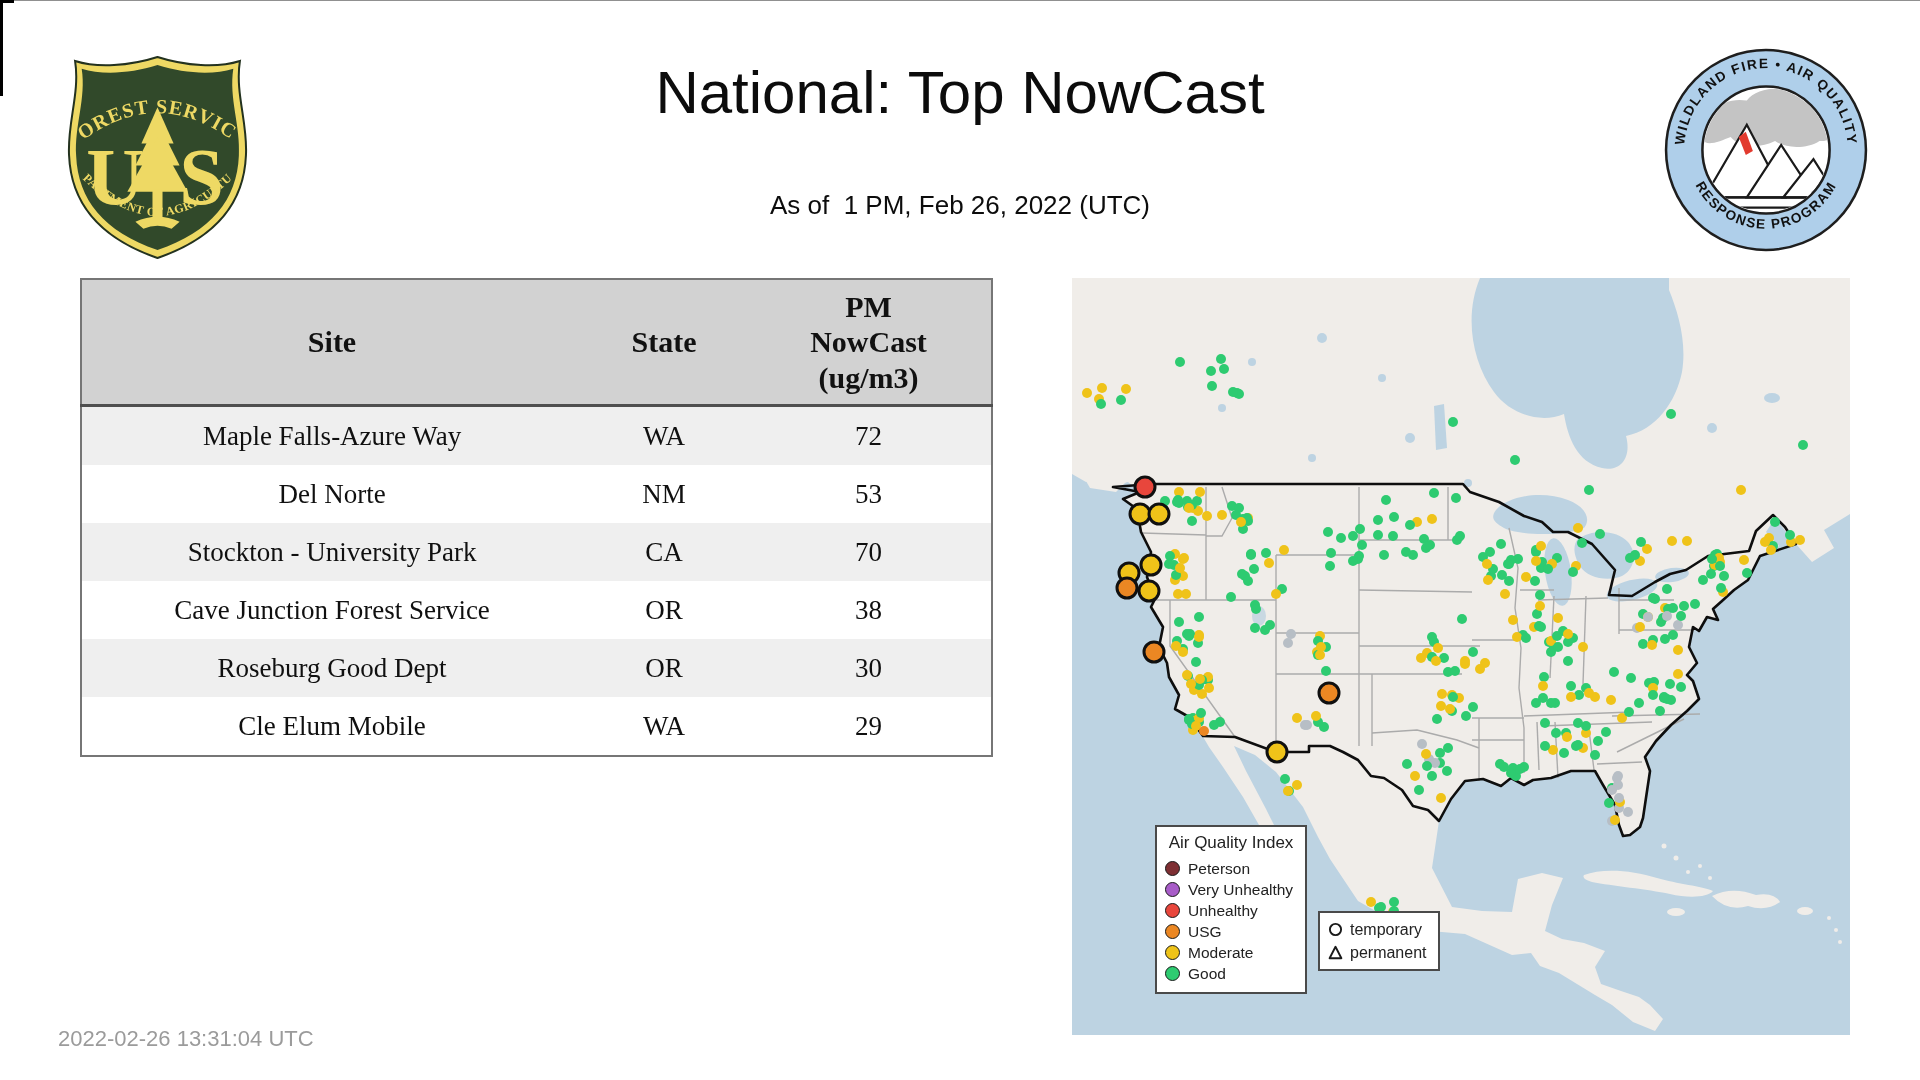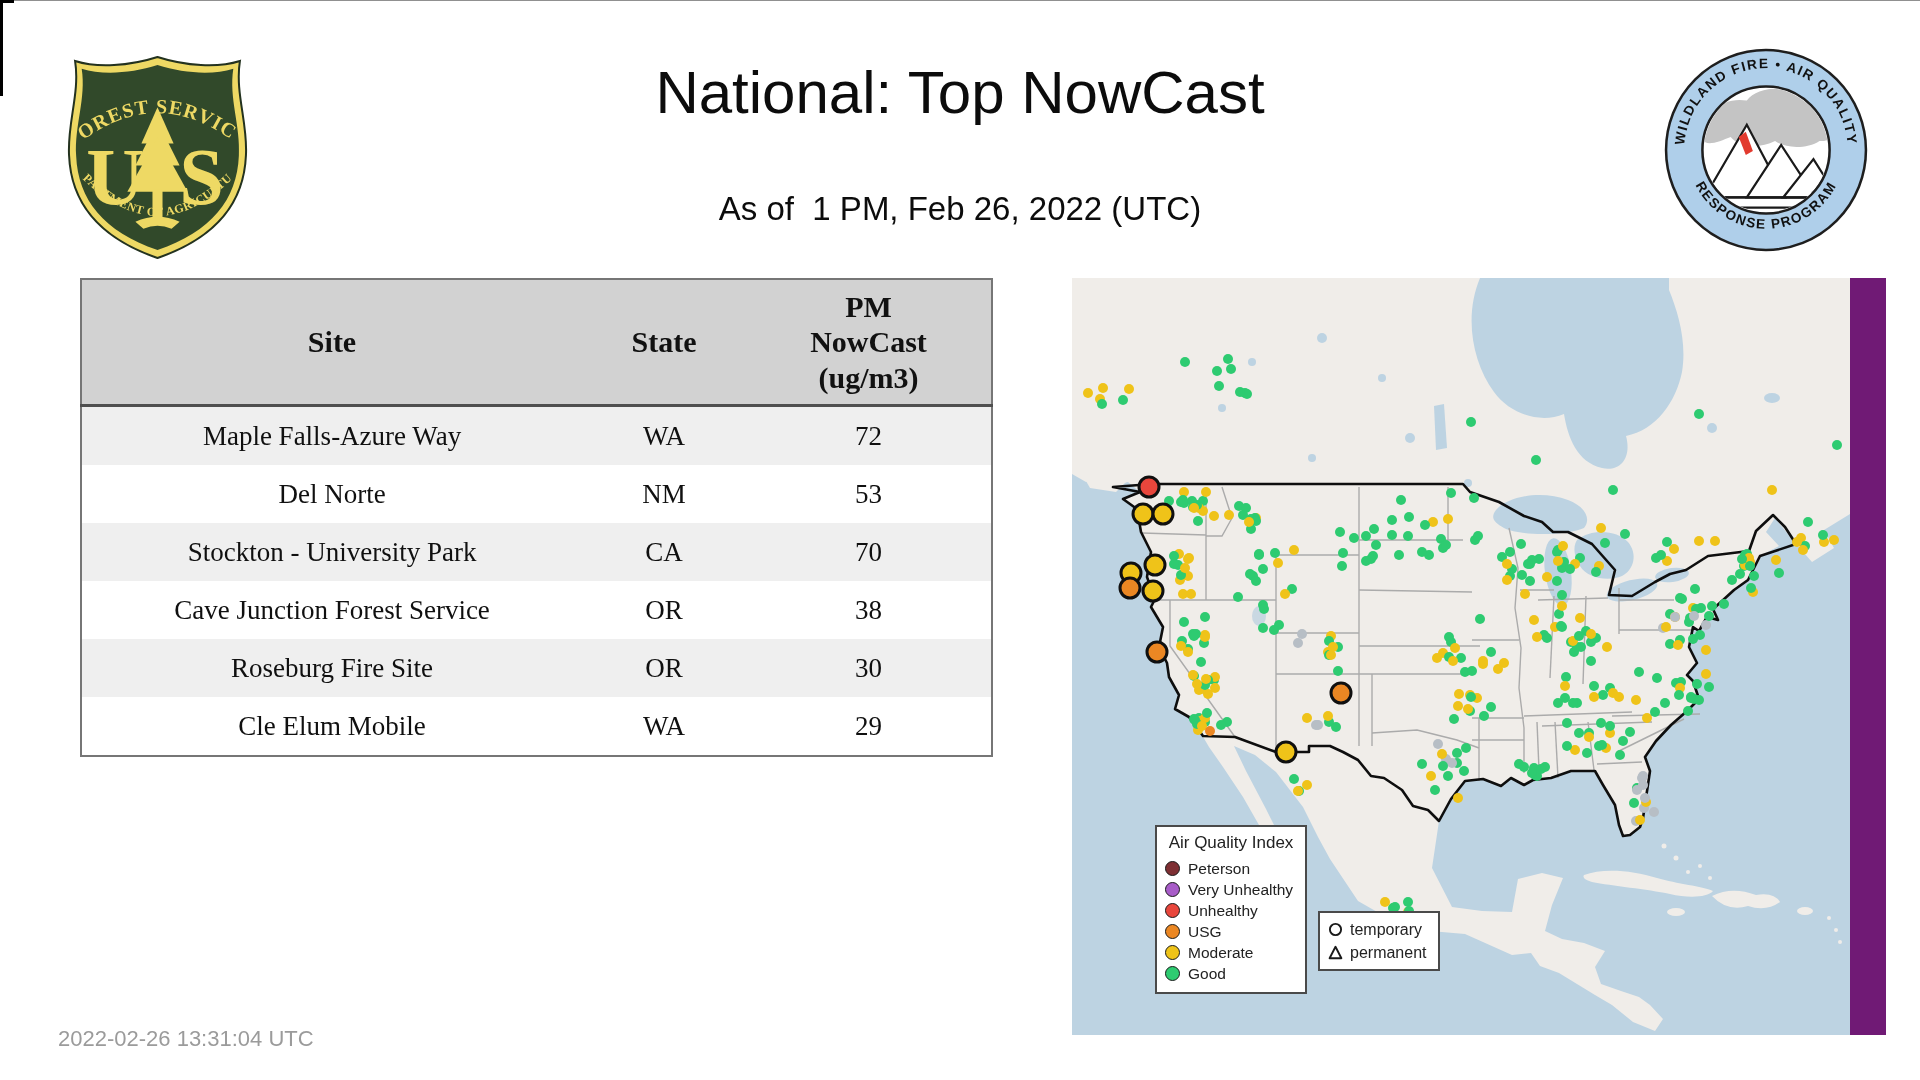--- a/index.html
+++ b/index.html
@@ -8,42 +8,42 @@
   .edge-top{position:absolute;left:0;top:0;width:1920px;height:1px;background:#909090;}
   .edge-left{position:absolute;left:0;top:0;width:3px;height:96px;background:#000;}
   .edge-corner{position:absolute;left:0;top:0;width:14px;height:3px;background:#000;}
 
   
   .fs-logo{position:absolute;left:55px;top:50px;width:205px;height:215px;}
   .wf-logo{position:absolute;left:1660px;top:44px;width:212px;height:212px;}
   .page-title{position:absolute;left:0;right:0;top:58px;text-align:center;
               font-size:60px;letter-spacing:0;color:#0c0c0c;}
   .page-subtitle{position:absolute;left:0;right:0;top:190px;text-align:center;
-                 font-size:33px;color:#0c0c0c;white-space:pre;}
+                 font-size:26px;color:#0c0c0c;white-space:pre;}
 
   
   .table-wrap{position:absolute;left:80px;top:278px;width:913px;}
   table.sites{width:100%;border-collapse:collapse;border:2px solid #767676;
               font-family:"Liberation Serif","DejaVu Serif",serif;}
   table.sites thead th{background:#d2d2d2;font-weight:bold;font-size:30px;
               height:122px;vertical-align:middle;text-align:center;
               border-bottom:3px solid #4f4f4f;white-space:pre-line;line-height:1.18;}
   table.sites tbody td{font-size:27px;height:58px;text-align:center;vertical-align:middle;
               padding:0;color:#101010;}
   table.sites tbody tr:nth-child(odd){background:#efefef;}
   table.sites tbody tr:nth-child(even){background:#ffffff;}
   .col-site{width:55%;}
   .col-state{width:18%;}
   .col-pm{width:27%;}
 
   .timestamp{position:absolute;left:58px;top:1026px;font-size:22px;color:#9b9b9b;}
 
   
   .map{position:absolute;left:1072px;top:278px;width:778px;height:757px;overflow:hidden;
-       background:#701a75;padding-left:36px;}
+       background:#b91c1c;}
   .map svg.basemap{position:absolute;left:0;top:0;}
   .dots{position:absolute;left:0;top:0;width:100%;height:100%;}
   .dot{position:absolute;width:10px;height:10px;border-radius:50%;
        transform:translate(-50%,-50%);}
   .marker{position:absolute;width:17px;height:17px;border:3px solid #101010;border-radius:50%;
        transform:translate(-50%,-50%);}
 
   .aqi-legend{position:absolute;left:83px;top:547px;width:152px;background:#fff;
        border:2px solid #4a4a4a;padding:6px 8px 8px 8px;box-sizing:border-box;}
   .aqi-legend .lg-title{font-size:17px;text-align:center;margin-bottom:5px;color:#222;}
@@ -155,21 +155,21 @@
           <td>Stockton - University Park</td>
           <td>CA</td>
           <td>70</td>
         </tr>
         <tr>
           <td>Cave Junction Forest Service</td>
           <td>OR</td>
           <td>38</td>
         </tr>
         <tr>
-          <td>Roseburg Fire Site</td>
+          <td>Roseburg Good Dept</td>
           <td>OR</td>
           <td>30</td>
         </tr>
         <tr>
           <td>Cle Elum Mobile</td>
           <td>WA</td>
           <td>29</td>
         </tr>
       </tbody>
   </table>

